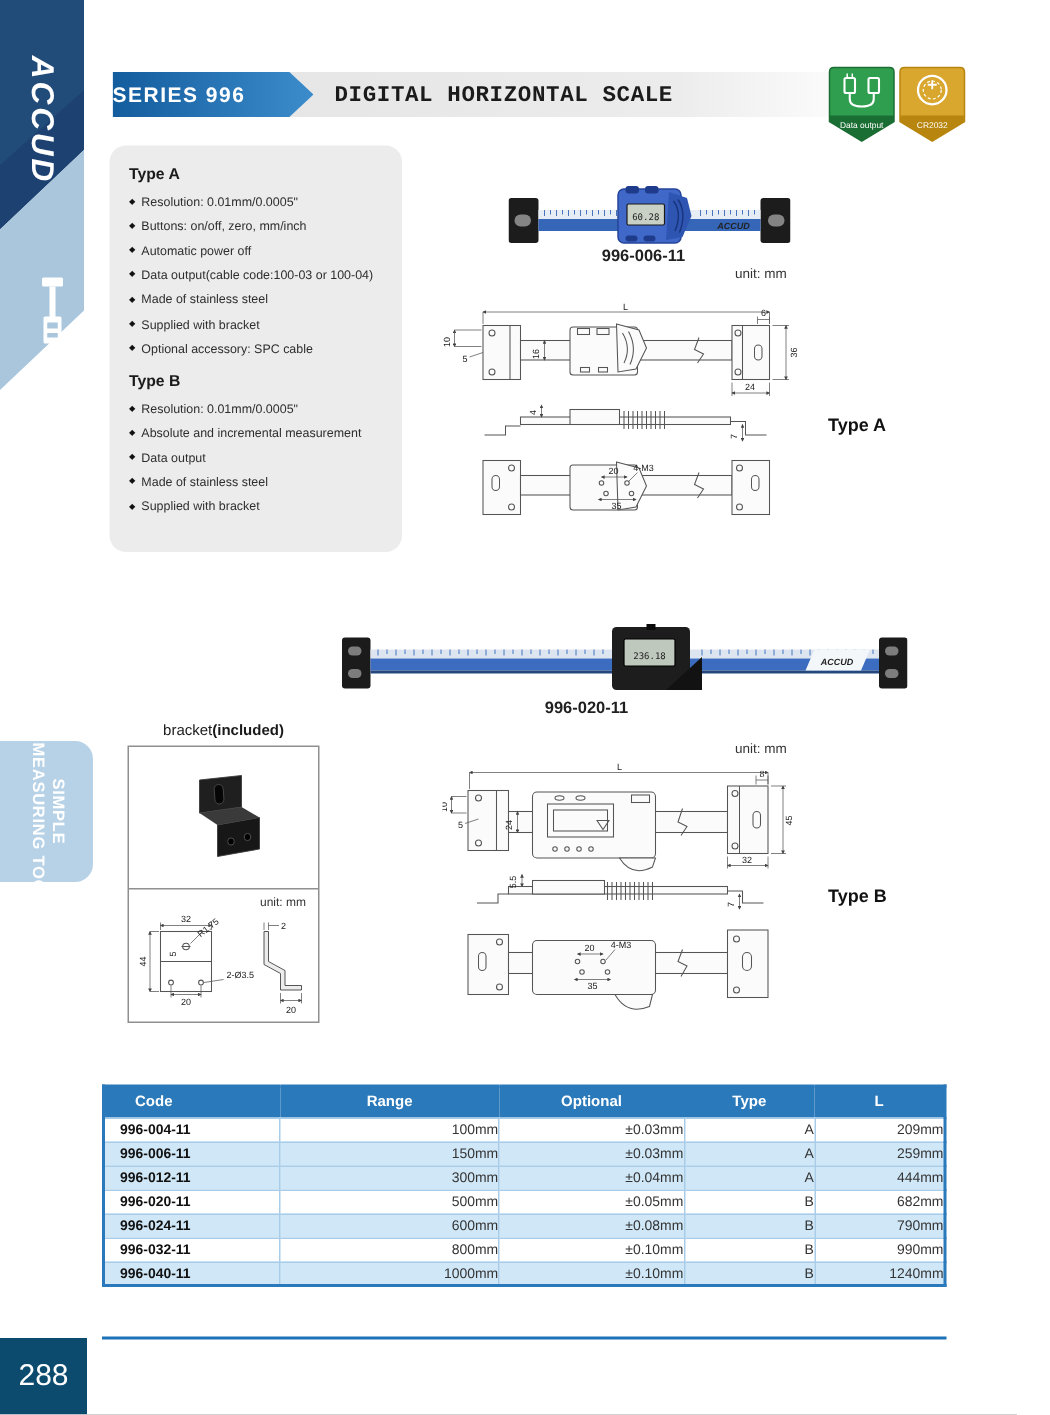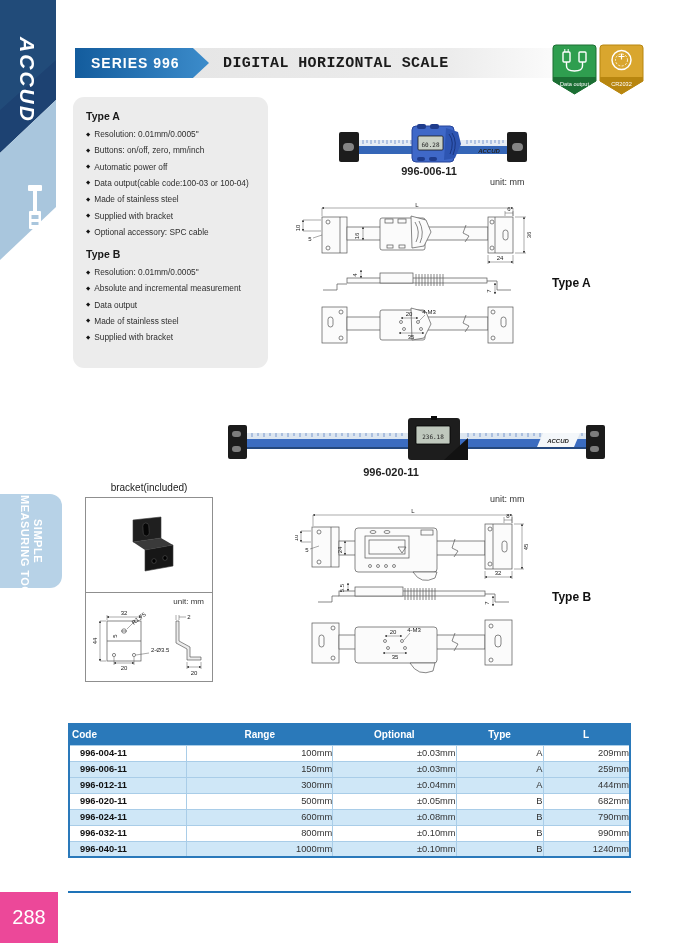--- a/index.html
+++ b/index.html
@@ -7,32 +7,32 @@
   .page { position:relative; width:700px; height:943px; background:#ffffff; overflow:hidden; margin:0 auto; }
 
   
   .side-art { position:absolute; left:0; top:0; }
   .accud-brand { position:absolute; top:80px; left:27px; transform:translate(-50%,-50%) rotate(90deg);
     color:#fff; font-style:italic; font-weight:bold; font-size:21px; letter-spacing:2px; }
   .side-icon { position:absolute; left:24px; top:183px; }
   .side-tab { position:absolute; left:0; top:494px; width:62px; height:94px; background:#b7d2e7; border-radius:0 12px 12px 0; }
   .side-tab-text { position:absolute; top:50%; left:50%; transform:translate(-50%,-50%) rotate(90deg);
     width:92px; text-align:center; color:#fff; font-weight:bold; font-size:11px; line-height:1.2; letter-spacing:0.5px; white-space:nowrap; }
-  .page-num { position:absolute; left:0; top:892px; width:58px; height:51px; background:#ec4899;
+  .page-num { position:absolute; left:0; top:892px; width:58px; height:51px; background:#0c4a6e;
     color:#fff; font-size:20px; display:flex; align-items:center; justify-content:center; }
   .footer-line { position:absolute; left:68px; top:891px; width:563px; height:2px; background:#1e73b8; }
 
   
   .gray-band { position:absolute; left:190px; top:48px; width:372px; height:30px;
     background:linear-gradient(90deg,#e6e6e6 0%, #ececec 70%, #fcfcfc 100%); }
   .series-arrow { position:absolute; left:75px; top:48px; width:134px; height:30px;
     background:linear-gradient(90deg,#135c9d,#3c8ccb);
     clip-path:polygon(0 0, 88% 0, 100% 50%, 88% 100%, 0 100%);
     color:#fff; font-weight:bold; font-size:14px; letter-spacing:1px;
-    display:flex; align-items:center; padding-left:16px; }
+    display:flex; align-items:center; }
   .main-title { position:absolute; left:223px; top:48px; height:30px; display:flex; align-items:center;
     font-weight:bold; font-size:15px; color:#1b1b1b; letter-spacing:0.4px;font-family:Liberation Mono, monospace; }
   .badge { position:absolute; top:44px; }
   .badge.b1 { left:552px; } .badge.b2 { left:599px; }
 
   
   .spec-box { position:absolute; left:73px; top:97px; width:195px; height:271px;
     background:#ececec; border-radius:11px; padding:13px 12px 10px 13px; }
   .spec-title { font-size:10.5px; font-weight:bold; color:#1a1a1a; margin:0 0 8px 0; }
   .spec-title.t2 { margin-top:11px; }
@@ -40,34 +40,34 @@
   .spec-box li { font-size:8.3px; color:#2e2e2e; margin-bottom:7.2px; line-height:1.1; }
   .blt { font-size:5.5px; vertical-align:1.5px; margin-right:4px; color:#111; }
 
   
   .prod-code { position:absolute; font-size:11px; font-weight:bold; color:#1f1f1f; text-align:center; }
   .unit-note { position:absolute; font-size:9px; color:#333; }
   .type-label { position:absolute; font-size:12px; font-weight:bold; color:#111; }
 
   
   .bracket-title { position:absolute; left:80px; top:482px; width:138px; text-align:center; font-size:10px; color:#1a1a1a; }
-  .bracket-title b { font-weight:normal; }
+  .bracket-title b { font-weight:bold; }
   .bracket-box { position:absolute; left:85px; top:497px; width:128px; height:185px; border:1px solid #8f8f8f; background:#fff; }
   .bracket-photo-sec { position:relative; width:100%; height:95px; border-bottom:1px solid #8f8f8f; }
   .bracket-draw-sec { position:relative; width:100%; height:88px; }
   .bracket-unit { position:absolute; right:8px; top:4px; font-size:8px; color:#333; }
 
   
   .spec-table { position:absolute; left:68px; top:723px; width:563px; border-collapse:collapse;
     border:2px solid #2a79ba; font-size:9.3px; }
   .spec-table th { background:#2a79ba; color:#fff; font-weight:bold; font-size:10px; height:21px; border:none; }
   .spec-table td { height:16px; border:1px solid #a9cde8; color:#333; text-align:right; }
   .spec-table td.code { text-align:left; padding-left:10px; font-weight:bold; color:#111;margin-left:30px; }
   .spec-table tr.alt td { background:#cfe7f7; }
-  .spec-table th.code { text-align:left; padding-left:2px; }
+  .spec-table th.code { text-align:left; padding-left:20px; }
 
   
   .tech { position:absolute; }
   .tech .ln { stroke:#555; stroke-width:0.7; fill:#fbfbfb; }
   .tech .ln2 { stroke:#555; stroke-width:0.7; fill:none; }
   .tech .dim { stroke:#555; stroke-width:0.5; fill:none; }
   .tech text { font-size:6px; fill:#222; }
   .lcd-txt { font-family:"DejaVu Sans Mono", monospace; fill:#222; }
   .accud-small { font-size:6px; font-style:italic; font-weight:bold; fill:#fff; }
 </style>

